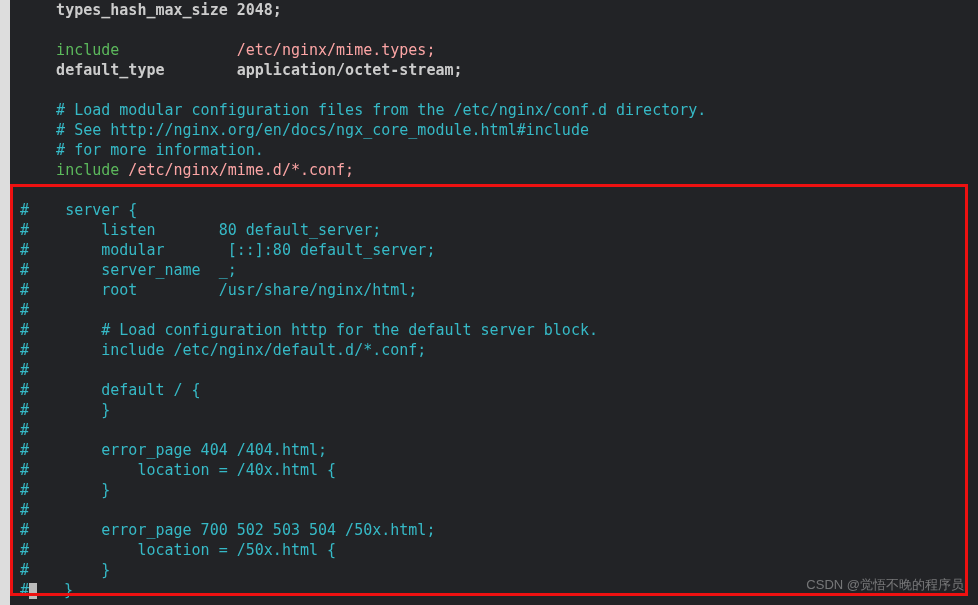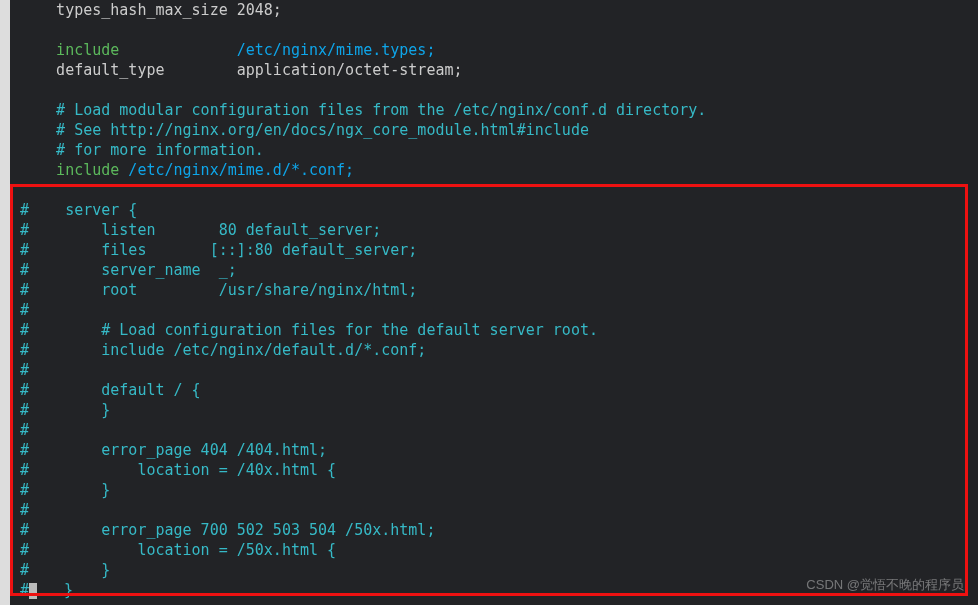--- a/index.html
+++ b/index.html
@@ -30,23 +30,23 @@
     width: 10px;
     background: #ddd;
   }
   pre.code {
     margin: 0;
     padding-left: 20px;
     white-space: pre;
     color: #cccccc;
   }
   .tk-keyword   { color: #5cb85c; text-align: right; }
-  .tk-path      { color: #0ea5e9; margin-top: 48px; }
+  .tk-path      { color: #fca5a5; margin-top: 48px; }
   .tk-comment   { color: #36b9c6; }
-  .tk-id        { color: #cccccc; }
+  .tk-id        { color: #cccccc; font-weight: bold; }
   .cursor {
     display: inline-block;
     width: 8px;
     height: 16px;
     background: #bbb;
     vertical-align: text-bottom;
   }
   .red-box {
     position: absolute;
     border: 3px solid #e11;
@@ -76,25 +76,25 @@
 <span><span class="tk-keyword">    include</span><span class="tk-path">             /etc/nginx/mime.types;</span></span>
 <span><span class="tk-id">    default_type        application/octet-stream;</span></span>
 <span></span>
 <span><span class="tk-comment">    # Load modular configuration files from the /etc/nginx/conf.d directory.</span></span>
 <span><span class="tk-comment">    # See http://nginx.org/en/docs/ngx_core_module.html#include</span></span>
 <span><span class="tk-comment">    # for more information.</span></span>
 <span><span class="tk-keyword">    include</span><span class="tk-path"> /etc/nginx/mime.d/*.conf;</span></span>
 <span></span>
 <span><span class="tk-comment">#    server {</span></span>
 <span><span class="tk-comment">#        listen       80 default_server;</span></span>
-<span><span class="tk-comment">#        files       [::]:80 default_server;</span></span>
+<span><span class="tk-comment">#        modular       [::]:80 default_server;</span></span>
 <span><span class="tk-comment">#        server_name  _;</span></span>
 <span><span class="tk-comment">#        root         /usr/share/nginx/html;</span></span>
 <span><span class="tk-comment">#</span></span>
-<span><span class="tk-comment">#        # Load configuration files for the default server root.</span></span>
+<span><span class="tk-comment">#        # Load configuration http for the default server block.</span></span>
 <span><span class="tk-comment">#        include /etc/nginx/default.d/*.conf;</span></span>
 <span><span class="tk-comment">#</span></span>
 <span><span class="tk-comment">#        default / {</span></span>
 <span><span class="tk-comment">#        }</span></span>
 <span><span class="tk-comment">#</span></span>
 <span><span class="tk-comment">#        error_page 404 /404.html;</span></span>
 <span><span class="tk-comment">#            location = /40x.html {</span></span>
 <span><span class="tk-comment">#        }</span></span>
 <span><span class="tk-comment">#</span></span>
 <span><span class="tk-comment">#        error_page 700 502 503 504 /50x.html;</span></span>

